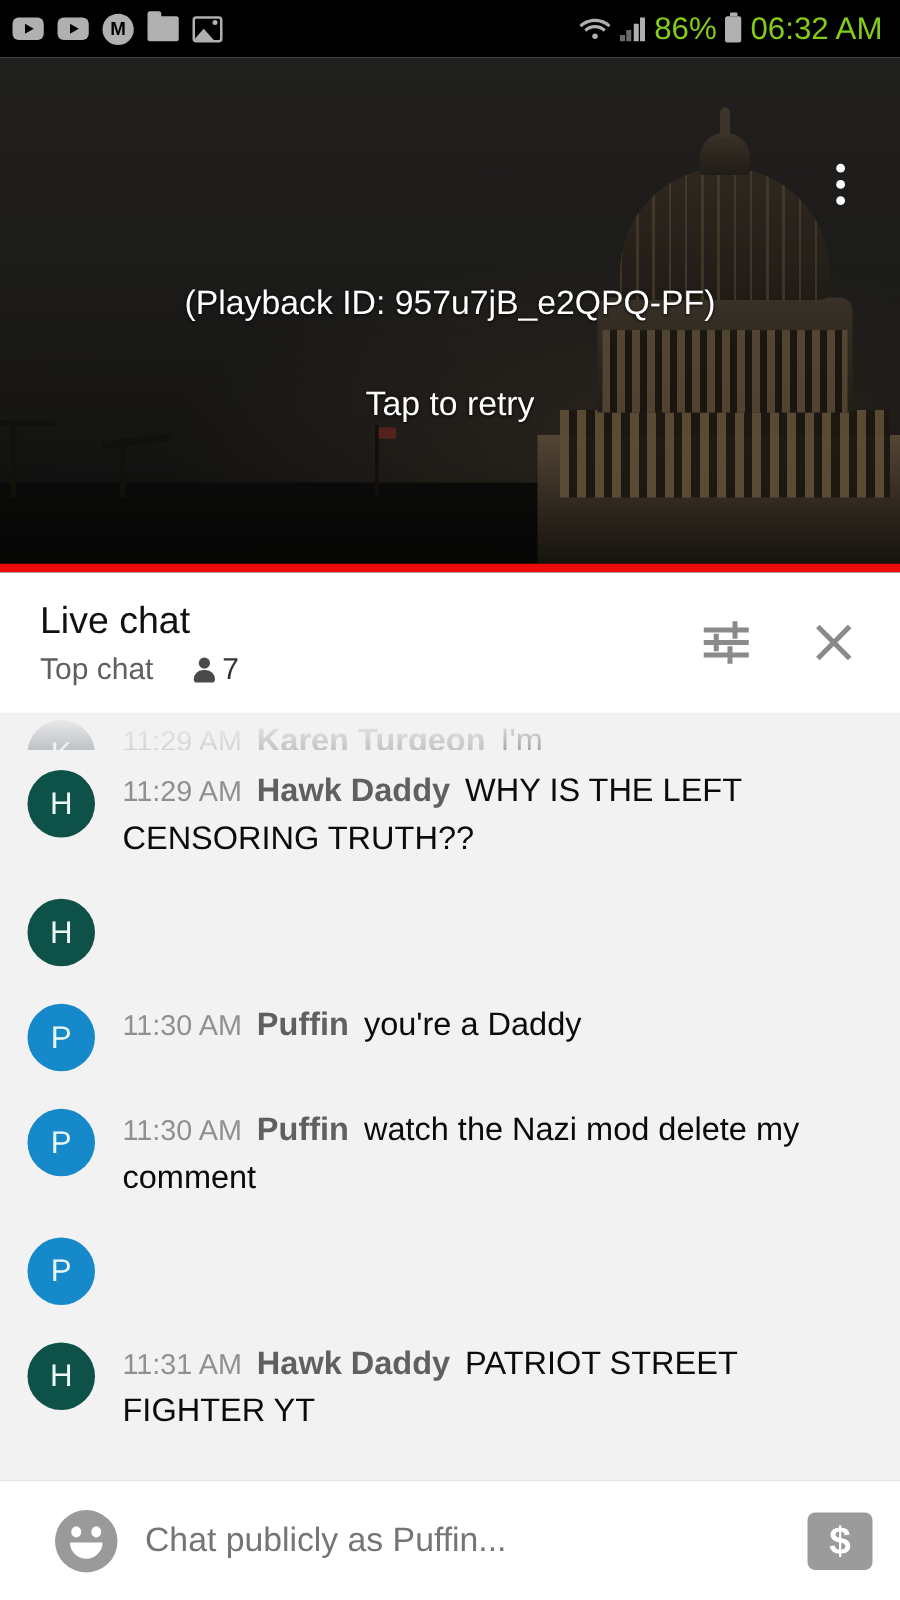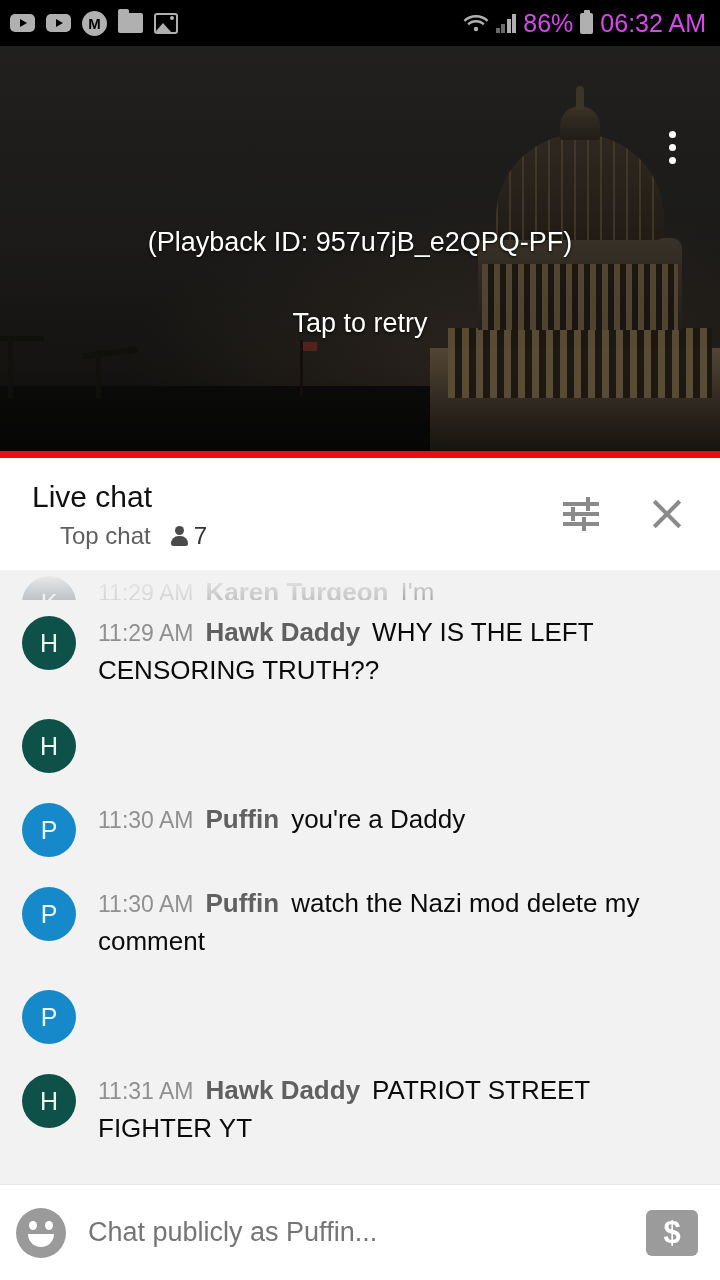--- a/index.html
+++ b/index.html
@@ -40,21 +40,21 @@
   .wifi { width:26px; height:20px; position:relative; }
   .sig { display:flex; align-items:flex-end; gap:1.5px; height:19px; }
   .sig i { display:block; width:4px; background:#b0b0b0; }
   .sig i:nth-child(1){ height:5px; background:#6a6a6a;}
   .sig i:nth-child(2){ height:9px; background:#6a6a6a;}
   .sig i:nth-child(3){ height:14px;}
   .sig i:nth-child(4){ height:19px;}
   .batt { width:13px; height:21px; background:#b0b0b0; border-radius:2px; position:relative; }
   .batt::before { content:""; position:absolute; top:-3px; left:3.5px;
                   width:6px; height:3px; background:#b0b0b0; border-radius:1px 1px 0 0; }
-  .sb-text { font-size:25px; color:#d946ef; letter-spacing:0px; }
+  .sb-text { font-size:25px; color:#84cc16; letter-spacing:0px; }
 
   
   .player { position:relative; flex:0 0 412px; height:412px; overflow:hidden;
             background:#20201f; }
   .capitol { position:absolute; inset:0;
        background:
          radial-gradient(120% 90% at 72% 78%, rgba(120,95,70,0.30) 0%, rgba(40,34,28,0.05) 45%, rgba(0,0,0,0) 70%),
          linear-gradient(180deg, #2a2927 0%, #242321 45%, #1a1917 78%, #0c0c0b 100%);
   }
   .dome { position:absolute; left:430px; bottom:0; width:300px; height:370px; }
@@ -100,21 +100,21 @@
   .err-line { font-size:27px; line-height:36px; }
   .err-retry { font-size:27px; margin-top:48px; }
   .progress { position:absolute; left:0; bottom:0; width:100%; height:7px; background:#7a0f0f; }
   .progress-fill { height:100%; background:#ef0b0b; }
 
   
   .chat-header { flex:0 0 112px; background:#fff; display:flex; align-items:center;
         padding:0 26px 0 32px; position:relative; z-index:3; }
   .ch-left { flex:1; }
   .ch-title { font-size:30px; color:#111; line-height:38px; }
-  .ch-sub { display:flex; align-items:center; gap:20px; margin-top:6px;margin-left:28px; }
+  .ch-sub { display:flex; align-items:center; gap:32px; margin-top:6px; }
   .ch-mode { font-size:24px; color:#5f5f5f; }
   .ch-count { display:flex; align-items:center; gap:6px; font-size:24px; color:#333; }
   .person-ico { width:17px; height:21px; position:relative; }
   .person-ico::before { content:""; position:absolute; top:0; left:4px; width:9px; height:9px;
         border-radius:50%; background:#4a4a4a; }
   .person-ico::after { content:""; position:absolute; bottom:1px; left:0; width:17px; height:10px;
         border-radius:9px 9px 3px 3px; background:#4a4a4a; }
   .ch-actions { display:flex; align-items:center; gap:32px; }
   .icon-btn { width:54px; height:54px; display:flex; align-items:center; justify-content:center; }
   .tune { width:36px; height:28px; position:relative; }
@@ -142,21 +142,21 @@
   .avatar { flex:0 0 54px; width:54px; height:54px; border-radius:50%;
         color:#eaf7f2; font-size:25px; display:flex; align-items:center; justify-content:center;
         margin-right:22px; margin-top:2px; }
   .body { flex:1; font-size:26px; line-height:37px; color:#0c0c0c; word-wrap:break-word; }
   .ts { color:#909090; font-size:23px; margin-right:12px; }
   .author { font-weight:bold; color:#606060; margin-right:12px; }
   .text { color:#0b0b0b; }
 
   
   .input-bar { flex:0 0 96px; background:#fff; display:flex; align-items:center;
-        padding:0 22px 0 16px; border-top:1px solid #e6e6e6; }
+        padding:0 22px 0 44px; border-top:1px solid #e6e6e6; }
   .emoji { width:50px; height:50px; border-radius:50%; background:#9a9a9a; position:relative;
         flex:0 0 50px; margin-right:22px; }
   .emoji .eye { position:absolute; top:13px; width:8px; height:9px; border-radius:50%; background:#fff; }
   .emoji .eye.l { left:13px; }
   .emoji .eye.r { right:13px; }
   .emoji .mouth { position:absolute; bottom:11px; left:12px; width:26px; height:13px;
         background:#fff; border-radius:0 0 14px 14px; }
   .chat-input { flex:1; font-size:27px; color:#a0a0a0; border:none; outline:none;
         background:transparent; font-family:"Liberation Sans", sans-serif; }
   .superchat { width:52px; height:46px; border-radius:6px; background:#9b9b9b;

